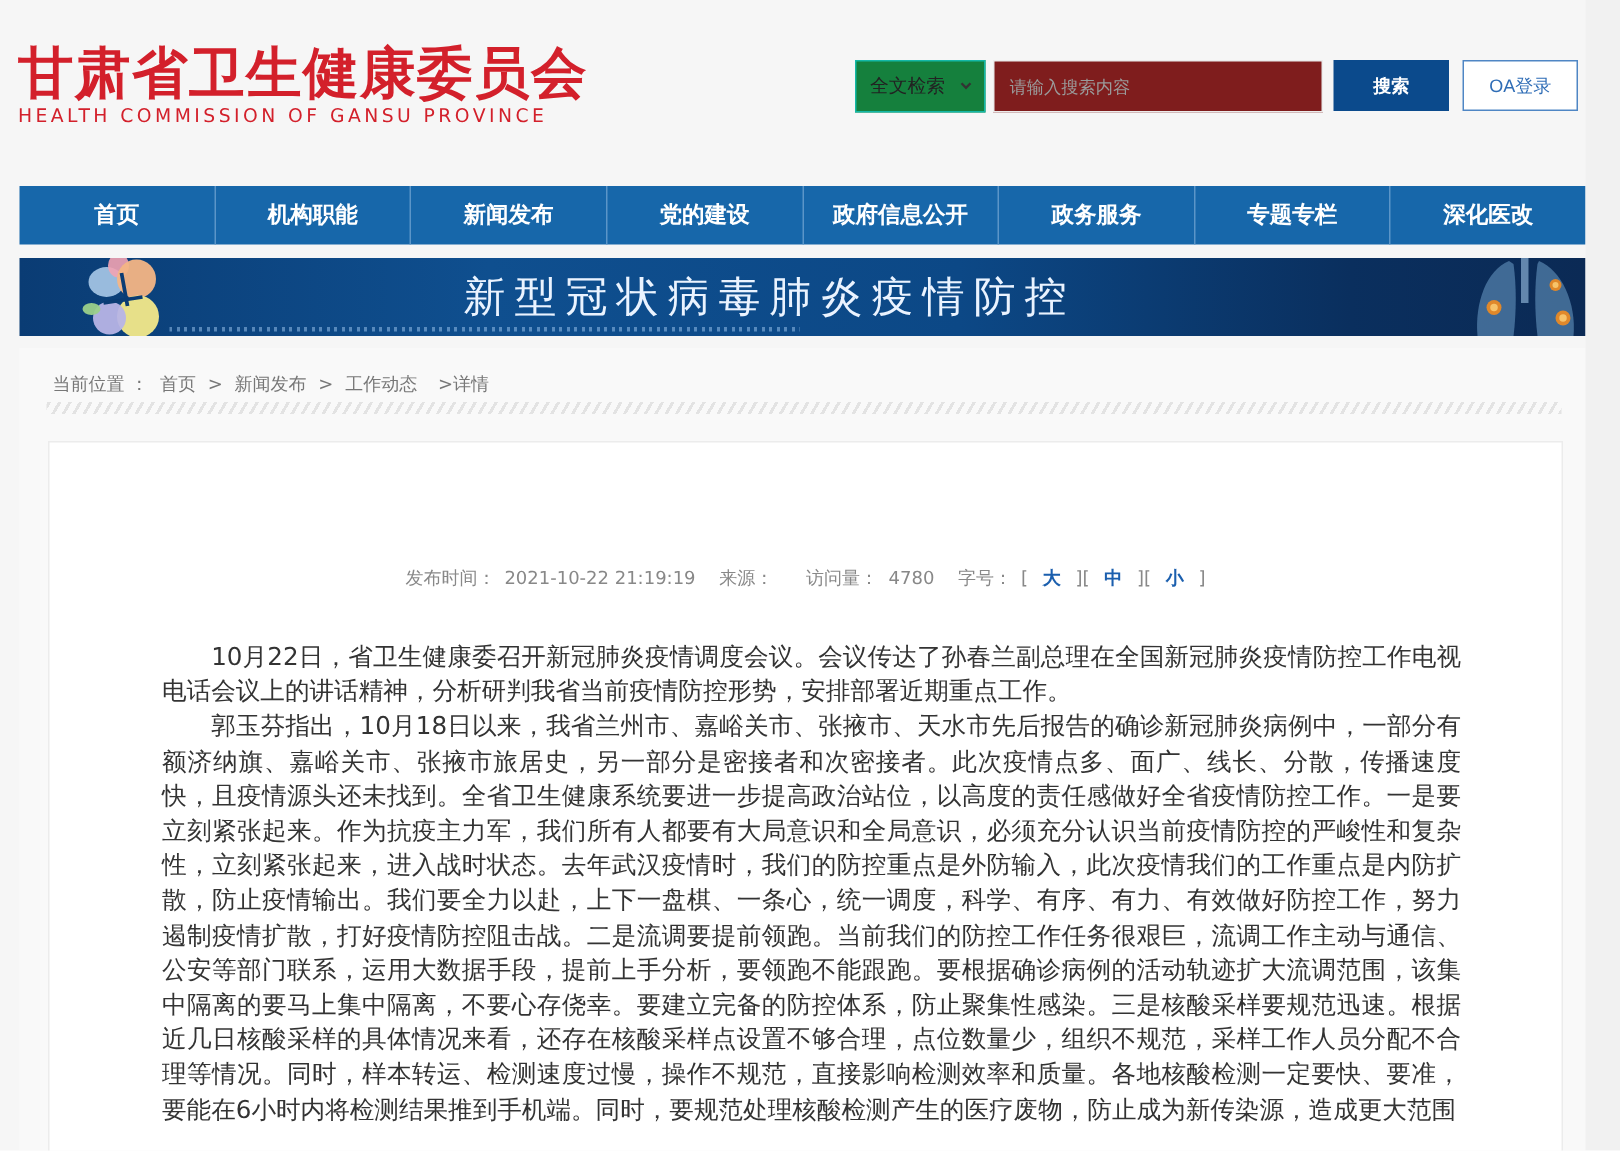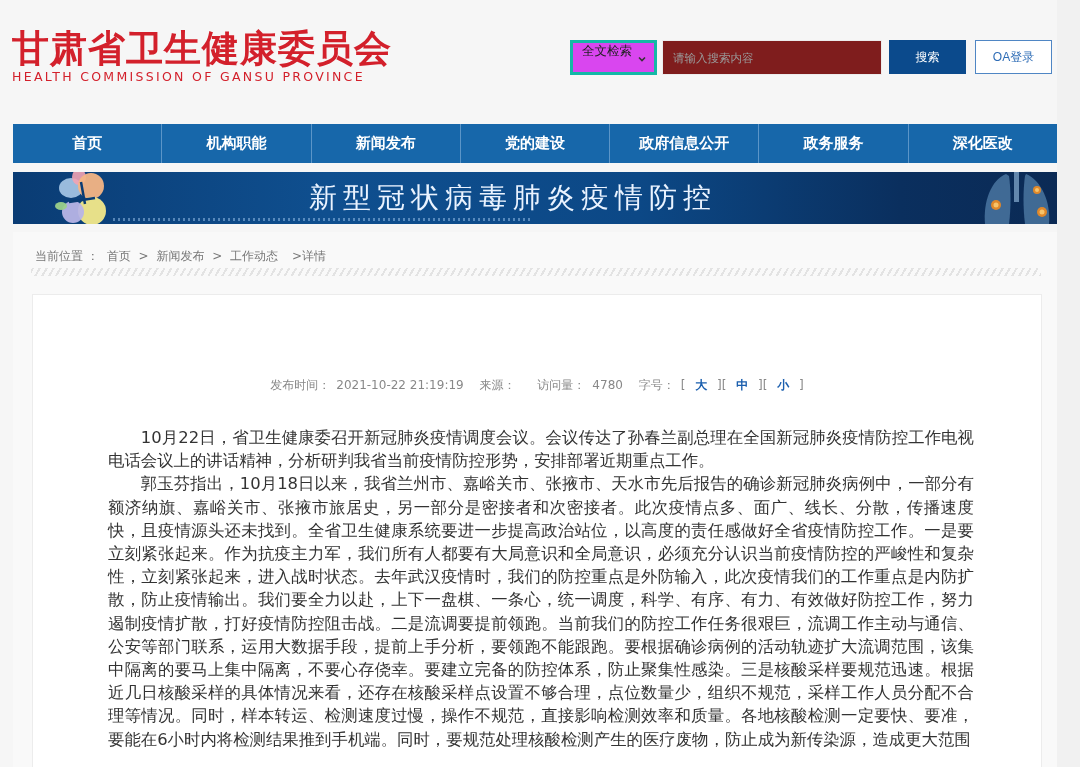--- a/index.html
+++ b/index.html
@@ -26,38 +26,38 @@
     color: #d3202b;
     font-size: 12.5px;
     letter-spacing: 2.3px;
     line-height: 18px;
     margin-top: 1px;
     white-space: nowrap;
     font-family: "DejaVu Sans", sans-serif;
   }
   .search-select {
     position: absolute; left: 570px; top: 40px; width: 87px; height: 35px;
-    background: #d946ef; border: 3px solid #14b8a6;
-    display: flex; align-items: flex-start; padding-left: 9px;
+    background: #15803d; border: 1px solid #14b8a6;
+    display: flex; align-items: center; padding-left: 9px;
     font-size: 12.5px; color: #222; cursor: pointer;
   }
   .search-select .chev {
     position: absolute; right: 7px; top: 11px; width: 10px; height: 10px;
   }
   .search-input {
     position: absolute; left: 662px; top: 40px; width: 220px; height: 35px;
     background: #7f1d1d; border: 1px solid #ececec;
     font-size: 11.5px; color: #999; padding-left: 10px;
     outline: none; font-family: "DejaVu Sans", sans-serif;
   }
   .search-input::placeholder { color: #9a9a9a; }
   .search-btn {
     position: absolute; left: 889px; top: 40px; width: 77px; height: 34px;
     background: #0b4a8c; color: #fff; font-size: 12px; border: none;
-    display: flex; align-items: center; justify-content: center; cursor: pointer;
+    display: flex; align-items: center; justify-content: center; cursor: pointer; font-weight: bold;
   }
   .oa-btn {
     position: absolute; left: 975px; top: 40px; width: 77px; height: 34px;
     background: #fff; border: 1px solid #4f86c4; color: #2f6db6; font-size: 12px;
     display: flex; align-items: center; justify-content: center; cursor: pointer;
   }
   
   .nav {
     position: absolute; left: 13px; top: 124px; width: 1044px; height: 39px;
     background: #1767aa; display: flex;
@@ -143,20 +143,21 @@
   <button class="oa-btn">OA登录</button>
 </div>
 
 <nav class="nav">
   <div class="nav-item">首页</div>
   <div class="nav-item">机构职能</div>
   <div class="nav-item">新闻发布</div>
   <div class="nav-item">党的建设</div>
   <div class="nav-item">政府信息公开</div>
   <div class="nav-item">政务服务</div>
+  <div class="nav-item">专题专栏</div>
   <div class="nav-item">深化医改</div>
 </nav>
 
 <div class="banner">
   <svg class="flower" viewBox="0 0 62 52">
     <ellipse cx="20" cy="16" rx="12" ry="10" fill="#a9c9e8" opacity="0.9"></ellipse>
     <ellipse cx="28" cy="5" rx="7" ry="8" fill="#f2a3b3" opacity="0.9"></ellipse>
     <ellipse cx="40" cy="14" rx="13" ry="13" fill="#f4b585" opacity="0.95"></ellipse>
     <ellipse cx="41" cy="39" rx="14" ry="14" fill="#f3e98a" opacity="0.95"></ellipse>
     <ellipse cx="22" cy="40" rx="11" ry="11" fill="#b7b4e6" opacity="0.95"></ellipse>

